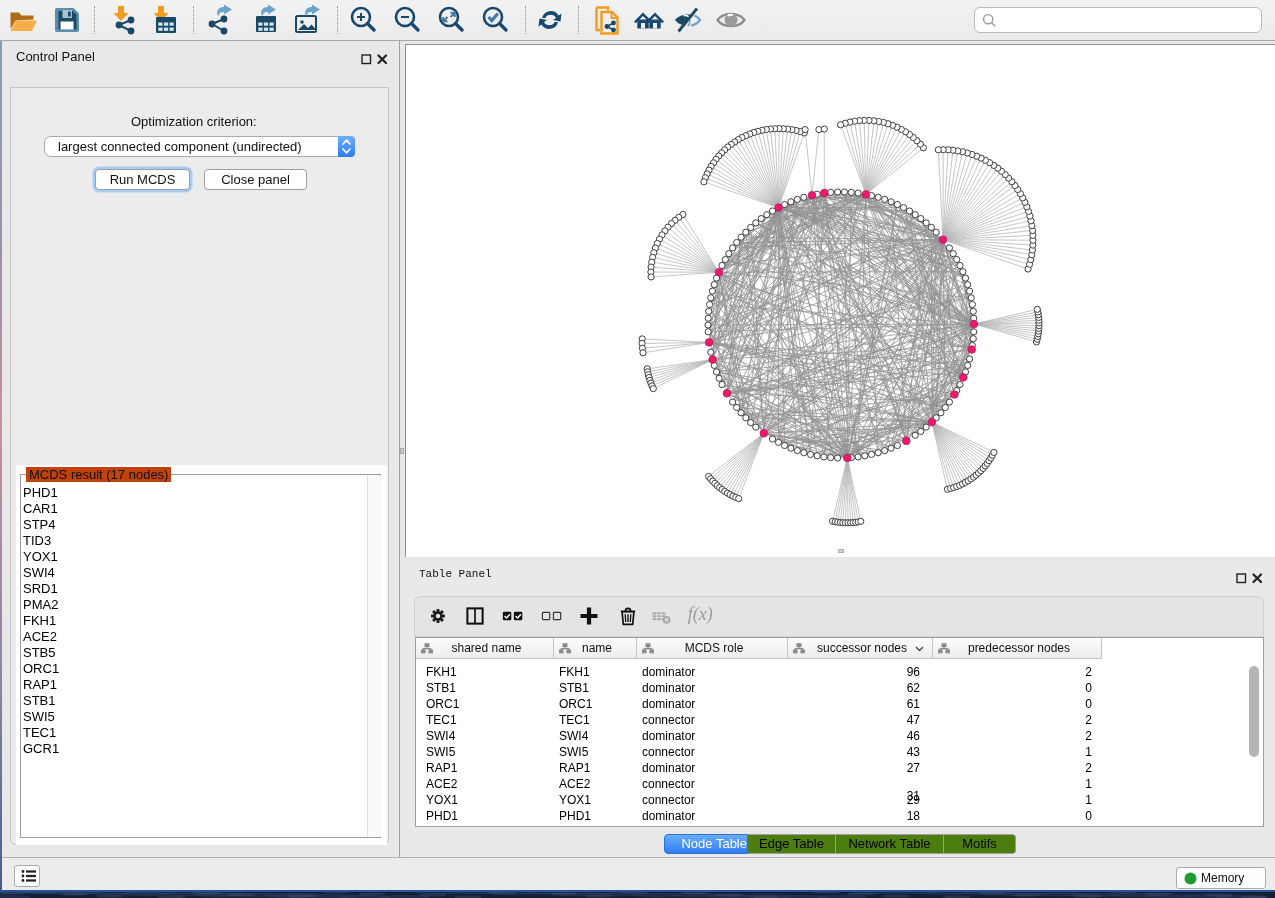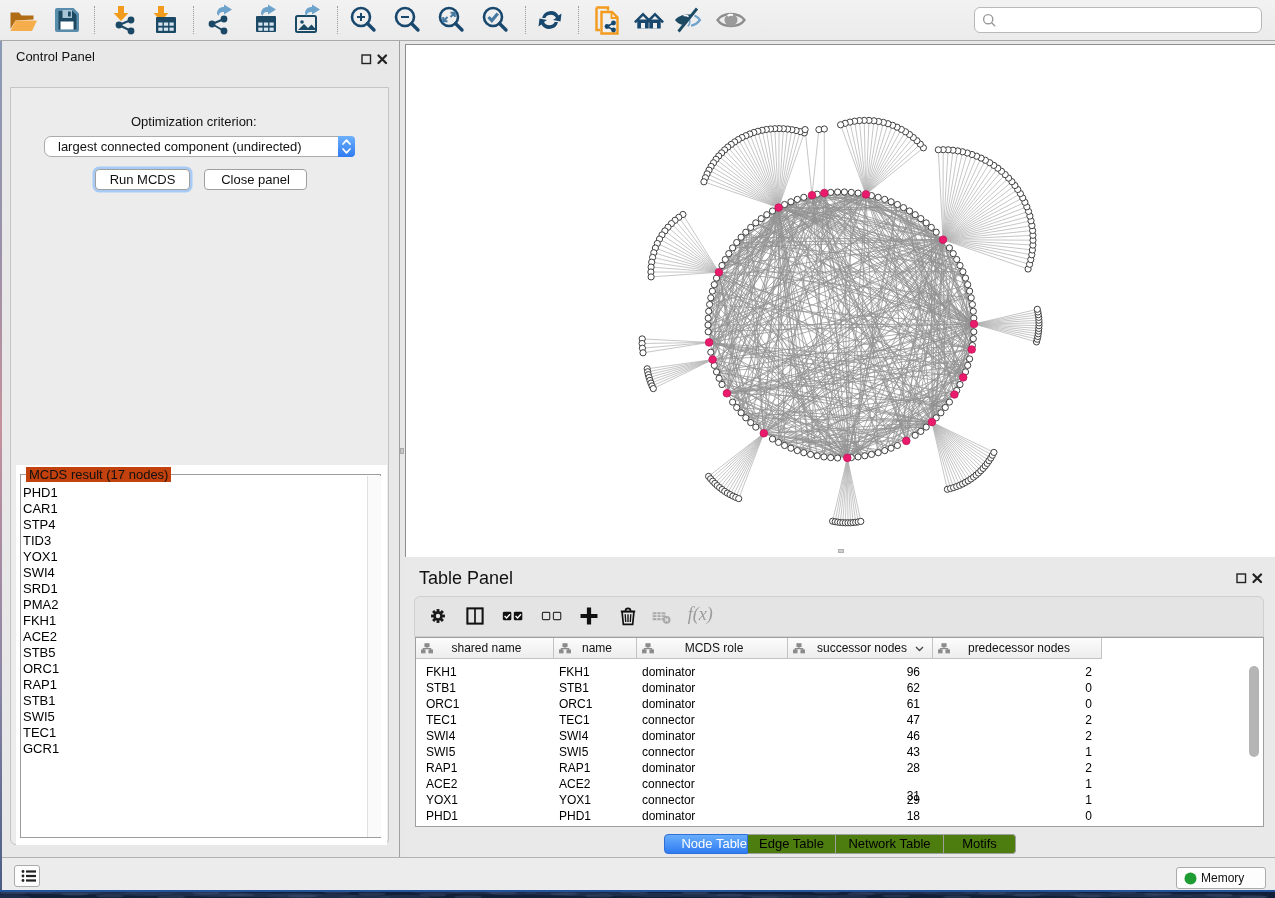--- a/index.html
+++ b/index.html
@@ -20,21 +20,21 @@
 .tab.first { border-left:1px solid #9e9e9e; border-radius:4px 0 0 4px; }
 .tab.last { border-radius:0 4px 4px 0; }
 .tab.sel { background:linear-gradient(#68aefc,#2f7bf2); color:#fff; border-color:#2f6fd8; }
 
 #netframe { left:405px; top:44px; width:870px; height:513px; border:1px solid #8e8e8e; border-right:none; background:#fff; }
 #nettitle { position:absolute; left:0; top:0; width:100%; height:19px; background:linear-gradient(#f7f7f7,#dcdcdc); border-bottom:1px solid #b0b0b0; }
 .light { position:absolute; top:4px; width:11px; height:11px; border-radius:50%; }
 #netcanvas { position:absolute; left:0; top:20px; width:869px; height:492px; background:#fff; overflow:hidden; }
 
 #tpanel { left:405px; top:560px; width:870px; height:297px; background:#e9e9e9; }
-#tpanel .title { position:absolute; left:14px; top:8px; font-size:18px; color:#111; }
+#tpanel .title { position:absolute; left:14px; top:8px; font-size:11px; color:#111;font-family:Liberation Mono, monospace; }
 #ttoolbar { position:absolute; left:9px; top:36px; width:850px; height:41px; background:#e4e4e4; border:1px solid #cfcfcf; border-radius:6px 6px 0 0; }
 #tablebox { position:absolute; left:10px; top:77px; width:849px; height:190px; background:#fff; border:1px solid #9f9f9f; }
 .thead { position:absolute; left:0; top:0; height:21px; background:linear-gradient(#fcfcfc,#ededed); border-right:1px solid #c3c3c3; border-bottom:1px solid #c3c3c3; font-size:12px; color:#111; }
 .trow { position:absolute; font-size:12px; color:#000; height:16px; line-height:16px; }
 .num { text-align:right; }
 #vscroll { position:absolute; right:3px; top:28px; width:11px; height:155px; }
 #vthumb { position:absolute; left:0px; top:0px; width:10px; height:91px; background:#b5b5b5; border-radius:5px; }
 
 #btabs { position:absolute; left:0; top:274px; width:870px; display:flex; justify-content:center; font-size:13px; }
 .btab { background:#4d7c0f; border:1px solid #9e9e9e; border-left:none; height:20px; line-height:18px; padding:0 12px; }
@@ -1264,21 +1264,21 @@
 <div class="trow num" style="left:372px; top:90px; width:132px;">46</div>
 <div class="trow num" style="left:517px; top:90px; width:159px;">2</div>
 <div class="trow" style="left:10px; top:106px;">SWI5</div>
 <div class="trow" style="left:143px; top:106px;">SWI5</div>
 <div class="trow" style="left:226px; top:106px;">connector</div>
 <div class="trow num" style="left:372px; top:106px; width:132px;">43</div>
 <div class="trow num" style="left:517px; top:106px; width:159px;">1</div>
 <div class="trow" style="left:10px; top:122px;">RAP1</div>
 <div class="trow" style="left:143px; top:122px;">RAP1</div>
 <div class="trow" style="left:226px; top:122px;">dominator</div>
-<div class="trow num" style="left:372px; top:122px; width:132px;">28</div>
+<div class="trow num" style="left:372px; top:122px; width:132px;">27</div>
 <div class="trow num" style="left:517px; top:122px; width:159px;">2</div>
 <div class="trow" style="left:10px; top:138px;">ACE2</div>
 <div class="trow" style="left:143px; top:138px;">ACE2</div>
 <div class="trow" style="left:226px; top:138px;">connector</div>
 <div class="trow num" style="left:372px; top:138px; width:132px;margin-top:12px;">31</div>
 <div class="trow num" style="left:517px; top:138px; width:159px;">1</div>
 <div class="trow" style="left:10px; top:154px;">YOX1</div>
 <div class="trow" style="left:143px; top:154px;">YOX1</div>
 <div class="trow" style="left:226px; top:154px;">connector</div>
 <div class="trow num" style="left:372px; top:154px; width:132px;">29</div>

